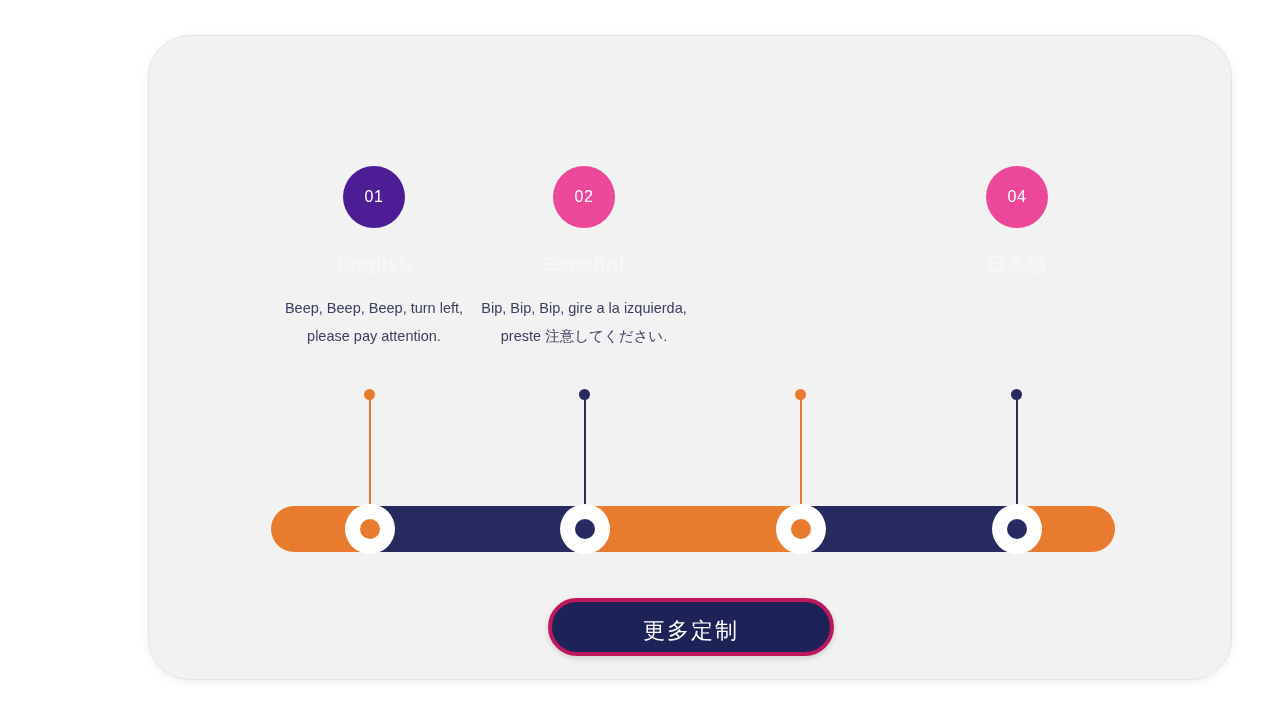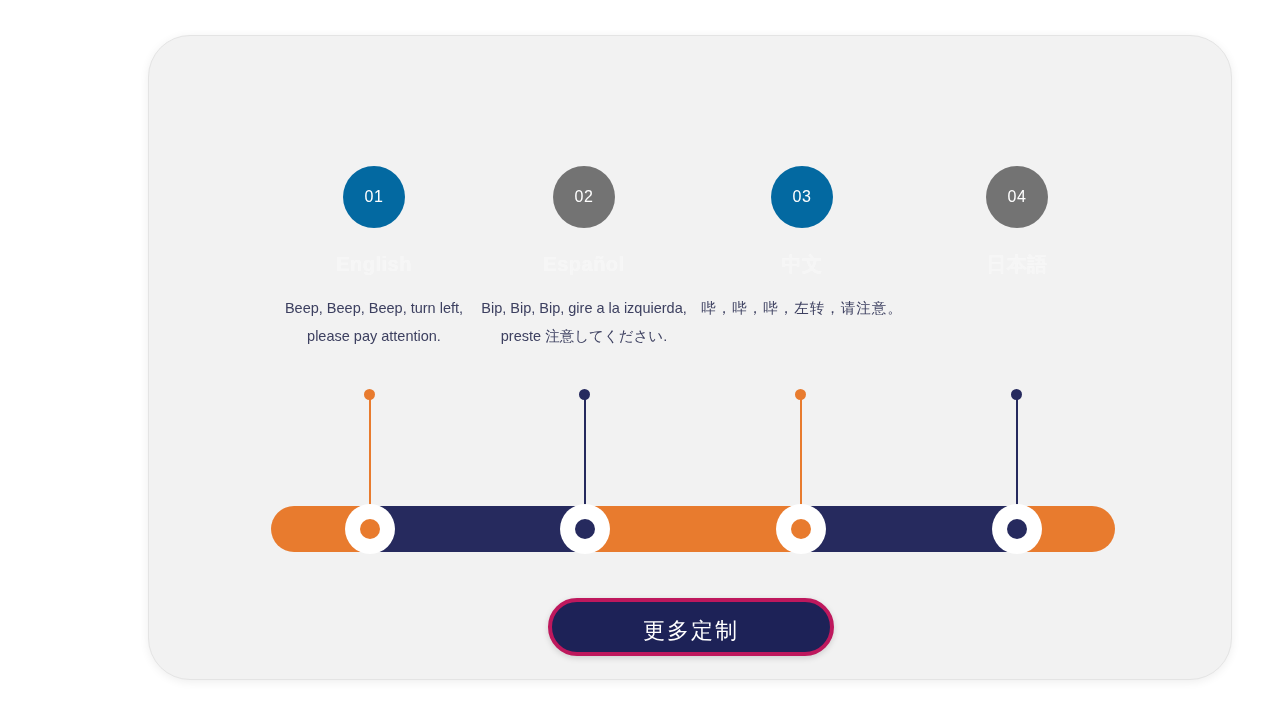--- a/index.html
+++ b/index.html
@@ -74,22 +74,22 @@
     border-radius: 50%;
     margin: 0 auto;
     display: flex;
     align-items: center;
     justify-content: center;
     color: #ffffff;
     font-size: 16px;
     font-weight: 400;
     letter-spacing: 0.5px;
   }
-  .num-circle.orange { background: #0369a1; }
-  .num-circle.navy   { background: #737373; }
+  .num-circle.orange { background: #4c1d95; }
+  .num-circle.navy   { background: #ec4899; }
 
   .lang-heading {
     margin-top: 26px;
     font-size: 20px;
     font-weight: 600;
     color: #f6f6f6;
     letter-spacing: 0.5px;
     line-height: 1;
     text-shadow: 0 0 1px rgba(255,255,255,0.6);
   }
@@ -222,25 +222,20 @@
         <div class="lang-heading">English</div>
         <div class="lang-phrase">Beep, Beep, Beep, turn left, please pay attention.</div>
       </div>
 
       <div class="col col-1">
         <div class="num-circle navy">02</div>
         <div class="lang-heading">Español</div>
         <div class="lang-phrase">Bip, Bip, Bip, gire a la izquierda, preste 注意してください.</div>
       </div>
 
-      <div class="col col-2">
-        <div class="num-circle orange">03</div>
-        <div class="lang-heading">中文</div>
-        <div class="lang-phrase cjk">哔，哔，哔，左转，请注意。</div>
-      </div>
 
       <div class="col col-3">
         <div class="num-circle navy">04</div>
         <div class="lang-heading">日本語</div>
       </div>
     </div>
 
     <div class="timeline">
 
       <div class="bar">

